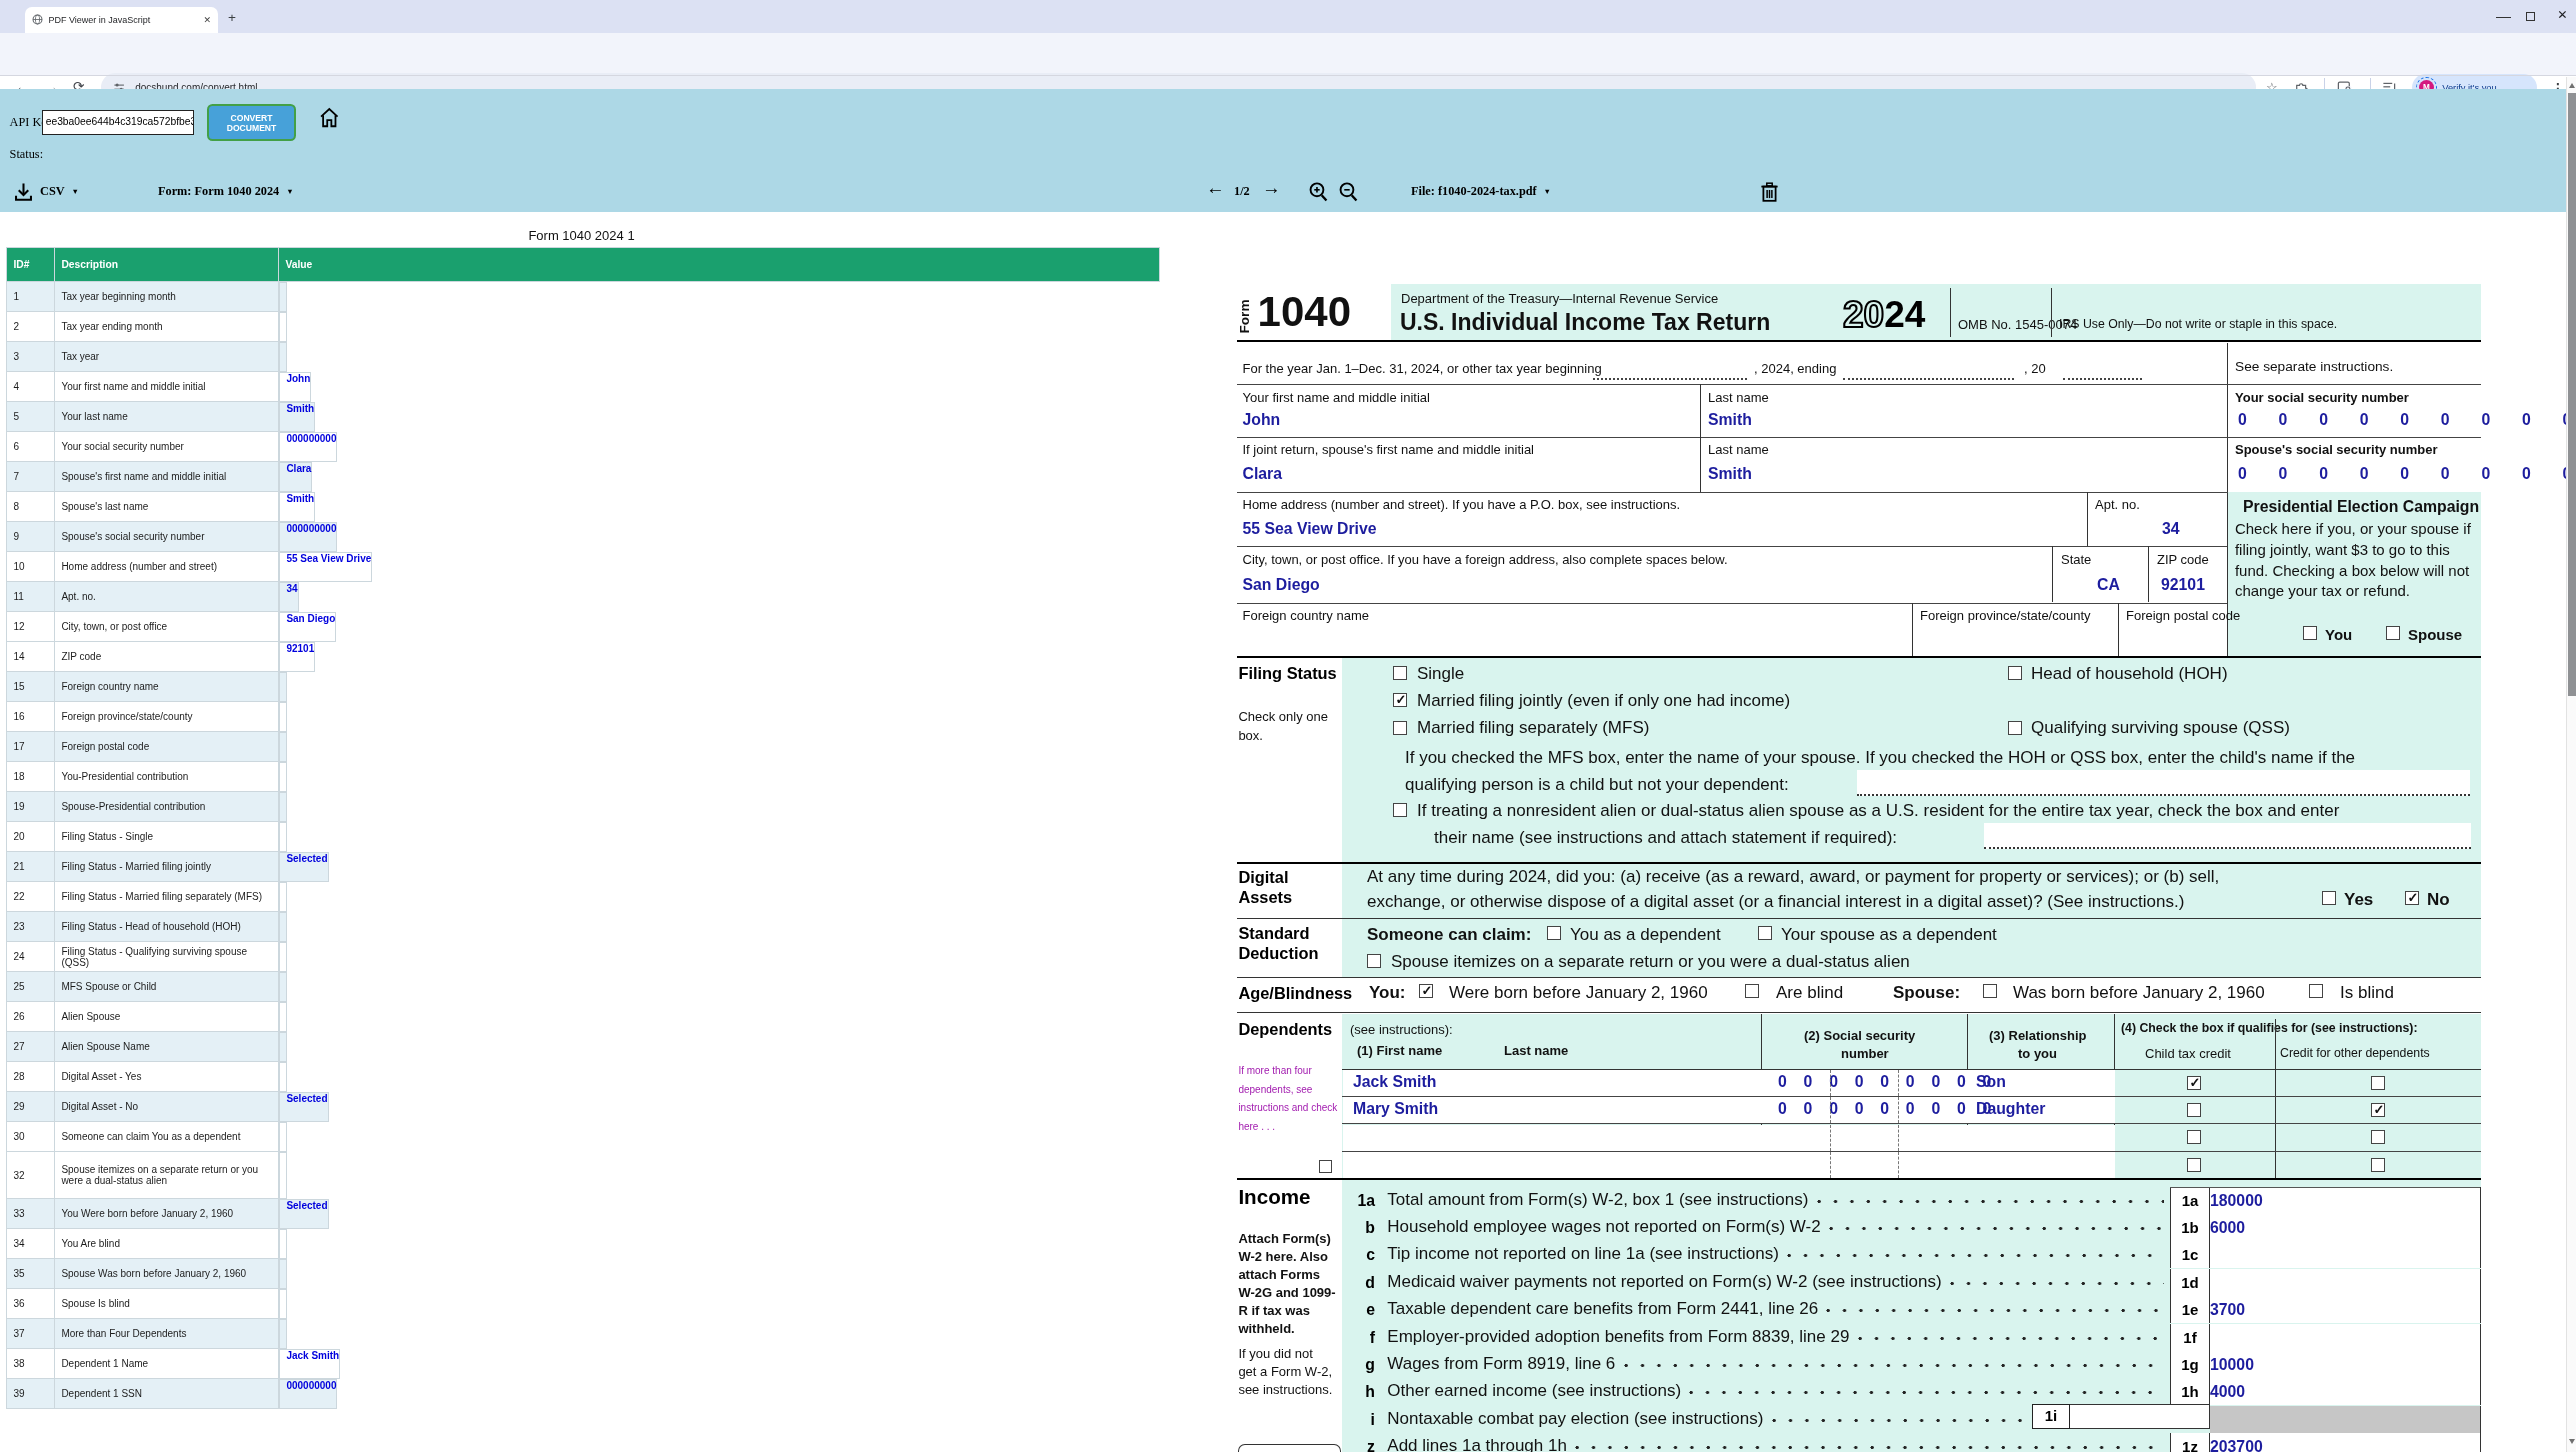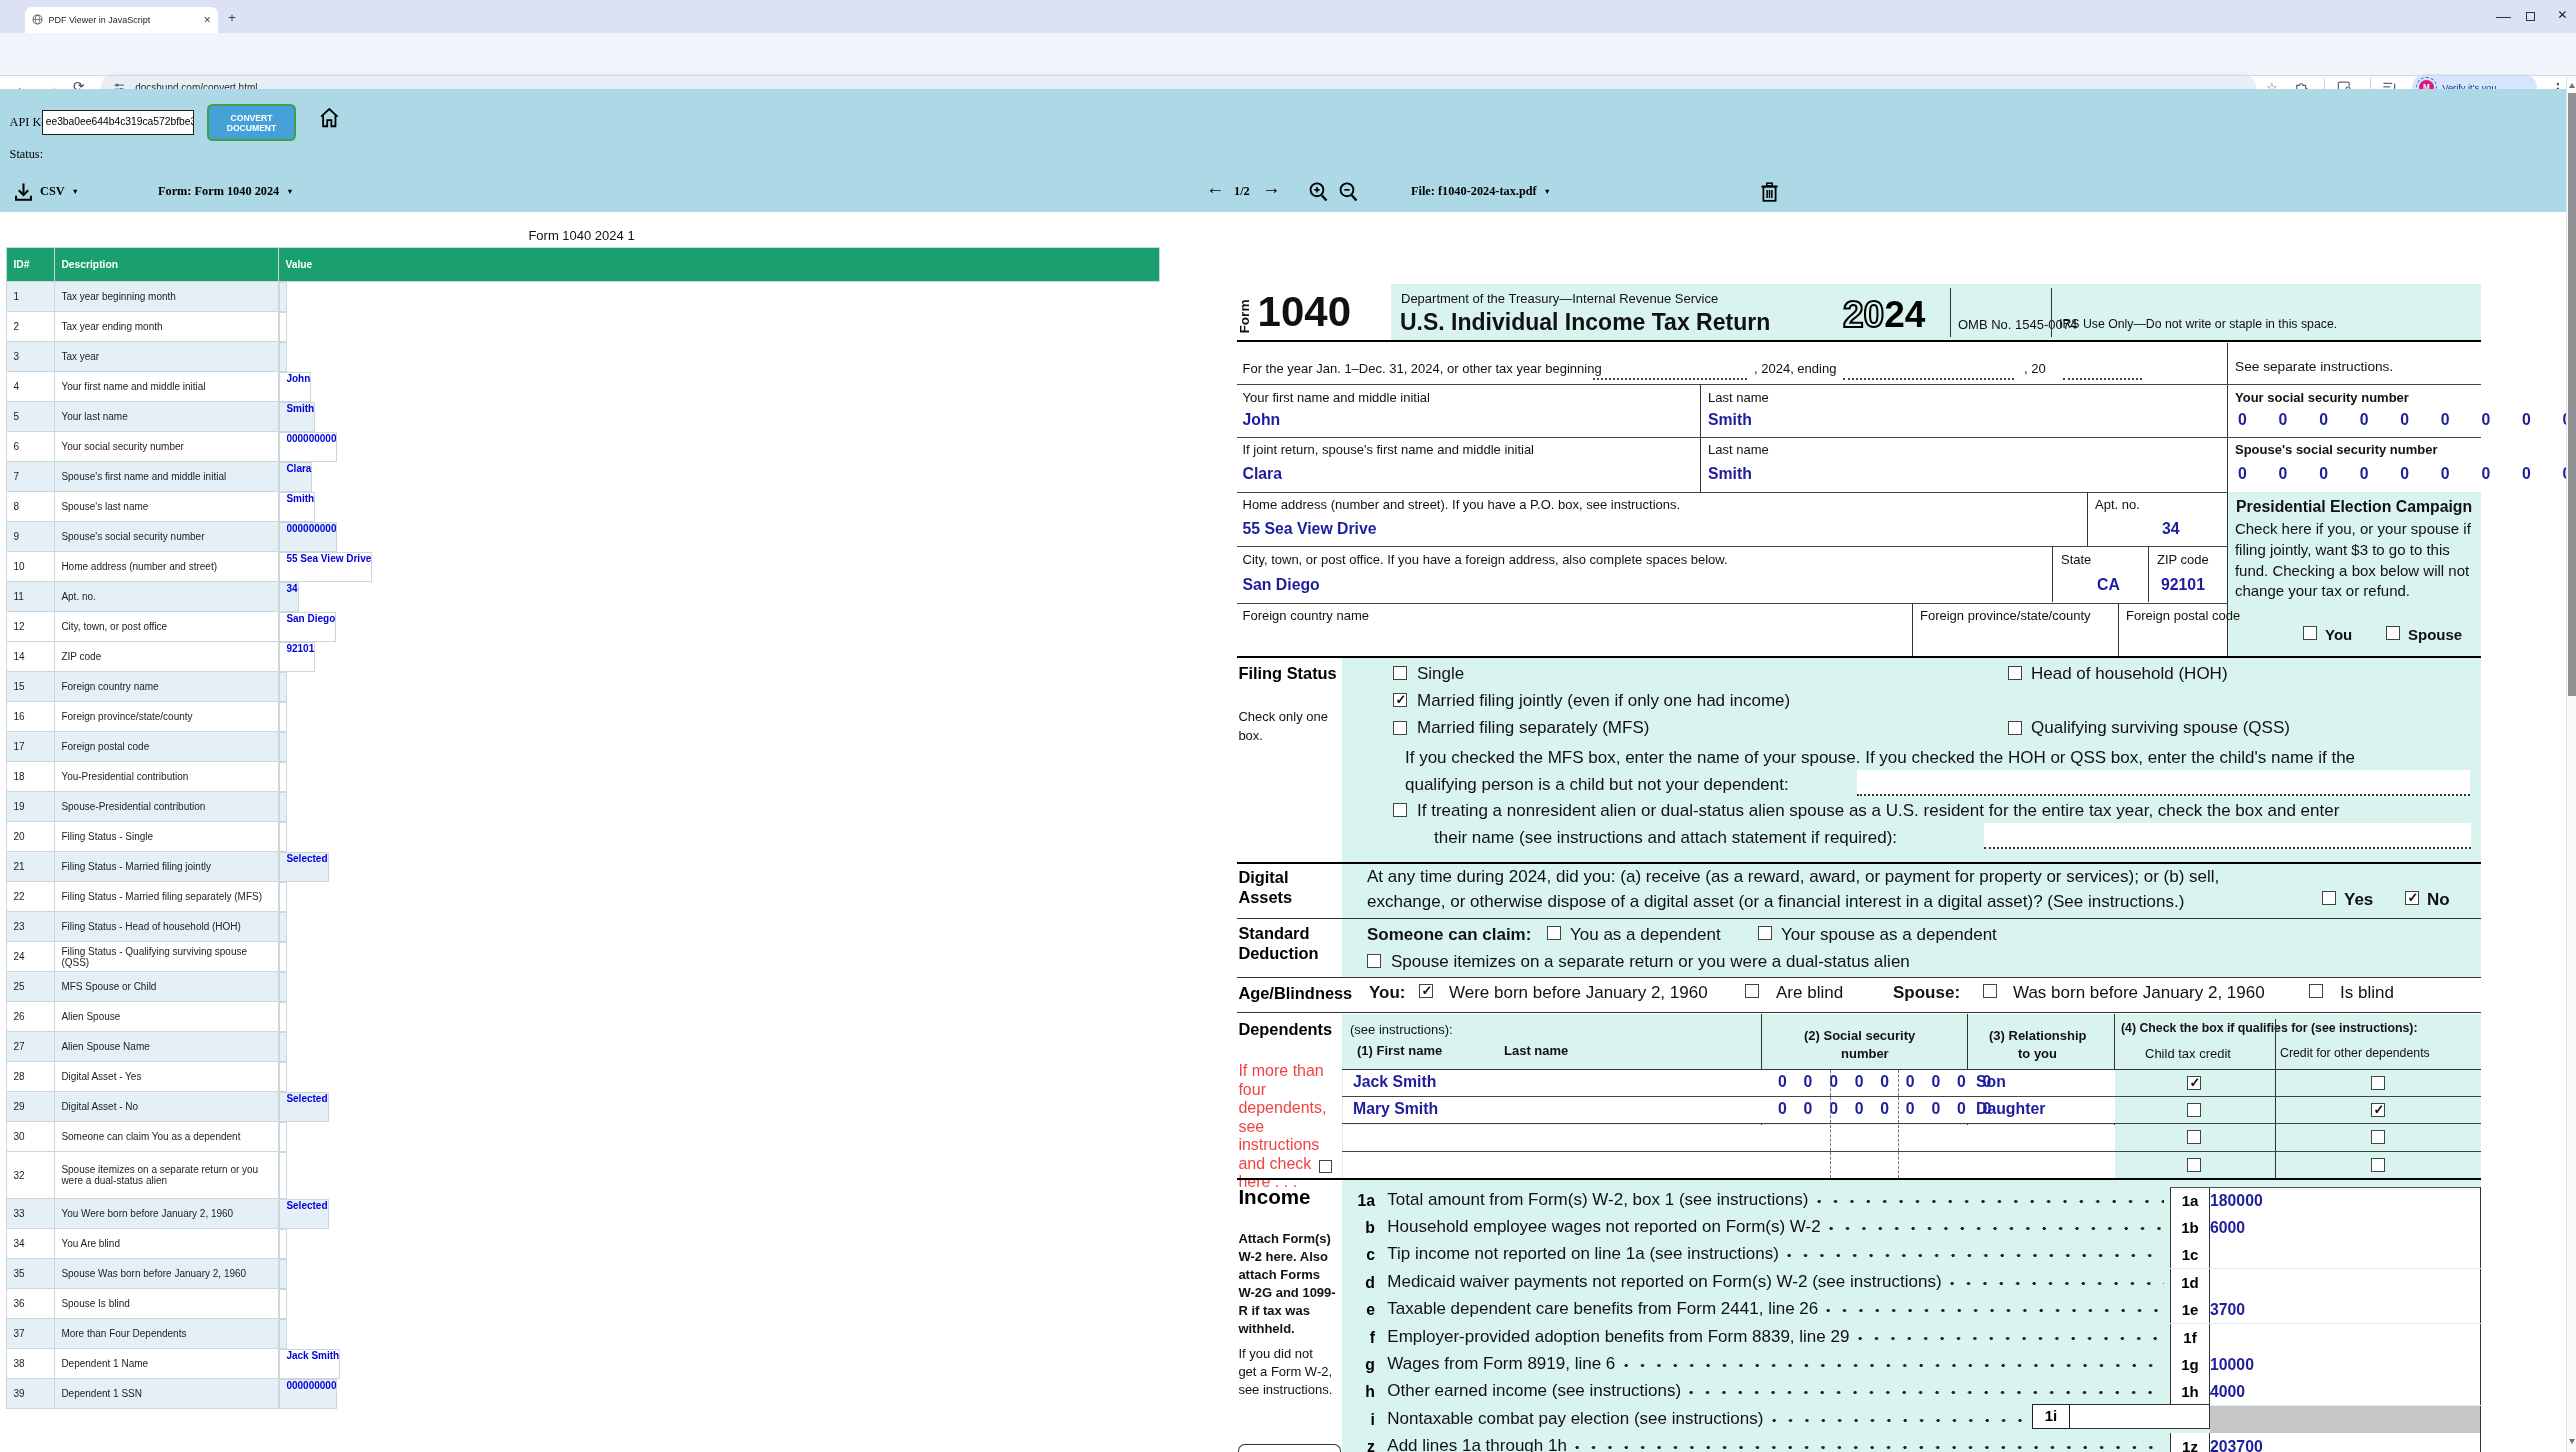--- a/index.html
+++ b/index.html
@@ -465,21 +465,21 @@
     <div class="val ssn" style="left:1001px; top:181px">0 0 0 0 0 0 0 0 0</div>
     <div class="hline" style="top:208px; height:1.4px; background:#444"></div>
 
     <div class="lab" style="left:5.5px; top:213px">Home address (number and street). If you have a P.O. box, see instructions.</div>
     <div class="val" style="left:5.5px; top:236px">55 Sea View Drive</div>
     <div class="vline" style="left:850px; top:208px; height:55px"></div>
     <div class="lab" style="left:858px; top:213px">Apt. no.</div>
     <div class="val" style="left:925px; top:236px">34</div>
 
     <div class="cy" style="left:991px; top:208px; width:253px; height:164px">
-      <div class="lab b" style="left:8px; top:5.5px; font-size:15.8px">Presidential Election Campaign</div>
+      <div class="lab b" style="left:15px; top:5.5px; font-size:15.8px">Presidential Election Campaign</div>
       <div style="position:absolute; left:6.9px; top:27.4px; width:241px; font-size:15px; line-height:20.6px; color:#111">Check here if you, or your spouse if filing jointly, want $3 to go to this fund. Checking a box below will not change your tax or refund.</div>
       <div class="cb" style="left:75px; top:134px"></div>
       <div class="lab b" style="left:97px; top:134px; font-size:15px">You</div>
       <div class="cb" style="left:158px; top:134px"></div>
       <div class="lab b" style="left:180px; top:134px; font-size:15px">Spouse</div>
     </div>
     <div class="hline" style="top:262px; height:1.4px; background:#444; width:990px"></div>
 
     <div class="lab" style="left:5.5px; top:268px">City, town, or post office. If you have a foreign address, also complete spaces below.</div>
     <div class="val" style="left:5.5px; top:292px">San Diego</div>
@@ -556,21 +556,21 @@
     <div class="body25" style="left:656px; top:699px; font-weight:bold">Spouse:</div>
     <div class="cb" style="left:746px; top:700px"></div>
     <div class="body25" style="left:776px; top:699px">Was born before January 2, 1960</div>
     <div class="cb" style="left:1072px; top:700px"></div>
     <div class="body25" style="left:1103px; top:699px">Is blind</div>
     <div class="hline" style="top:728px; height:1.4px; background:#333"></div>
 
     <div class="cy" style="left:105px; top:730px; width:1139px; height:164px"></div>
     <div class="head24" style="left:1.4px; top:735px">Dependents</div>
     <div class="lab" style="left:113px; top:738px">(see instructions):</div>
-    <div style="position:absolute; left:1.4px; top:778px; width:101px; font-size:16px; line-height:18.5px; color:#ef4444">If more than four dependents, see instructions and check here  .   .   .</div>
+    <div style="position:absolute; left:1.4px; top:778px; width:101px; font-size:10px; line-height:18.5px; color:#a21caf">If more than four dependents, see instructions and check here  .   .   .</div>
     <div class="cb" style="left:82px; top:876px; width:13px; height:13px"></div>
     <div class="dep-h" style="left:120px; top:759px">(1) First name</div>
     <div class="dep-h" style="left:267px; top:759px">Last name</div>
     <div class="dep-h" style="left:567px; top:744px">(2) Social security</div>
     <div class="dep-h" style="left:604px; top:762px">number</div>
     <div class="dep-h" style="left:752px; top:744px">(3) Relationship</div>
     <div class="dep-h" style="left:781px; top:762px">to you</div>
     <div class="dep-h" style="left:884px; top:737px; font-size:12.3px">(4) Check the box if qualifies for (see instructions):</div>
     <div class="dep-h" style="left:908px; top:762px; font-weight:normal">Child tax credit</div>
     <div class="dep-h" style="left:1043px; top:762px; font-weight:normal; font-size:12.3px">Credit for other dependents</div>

